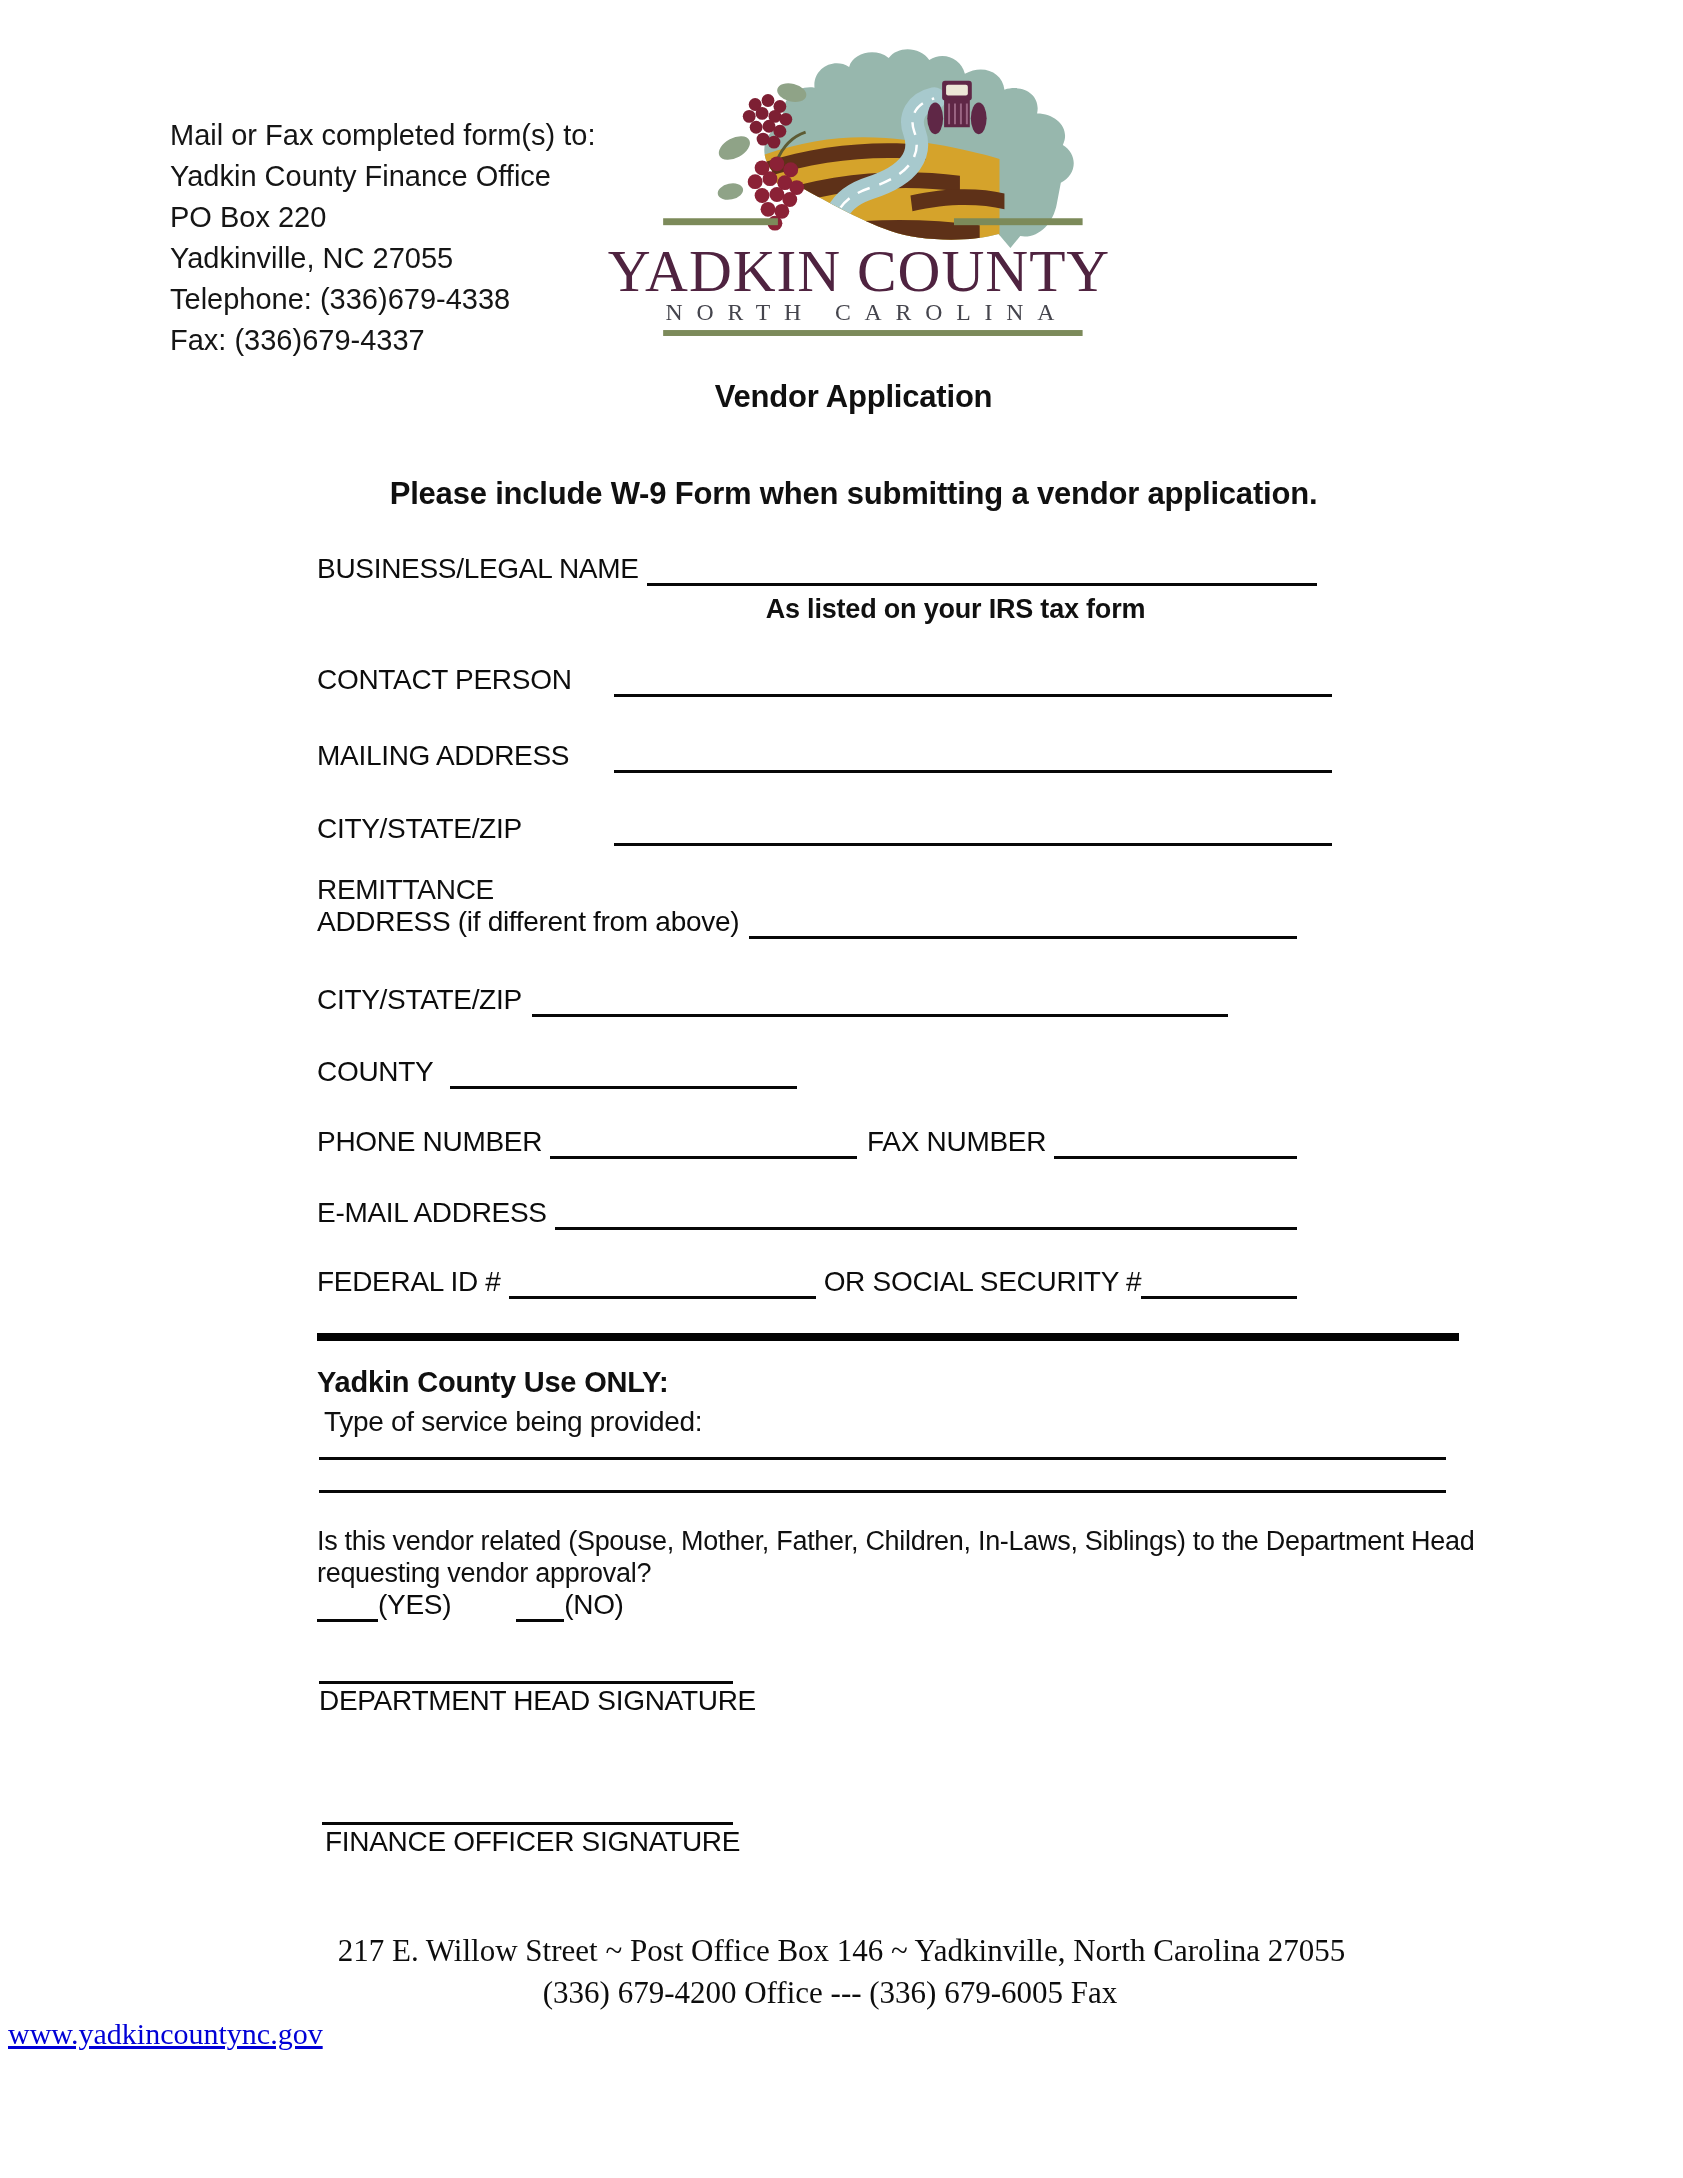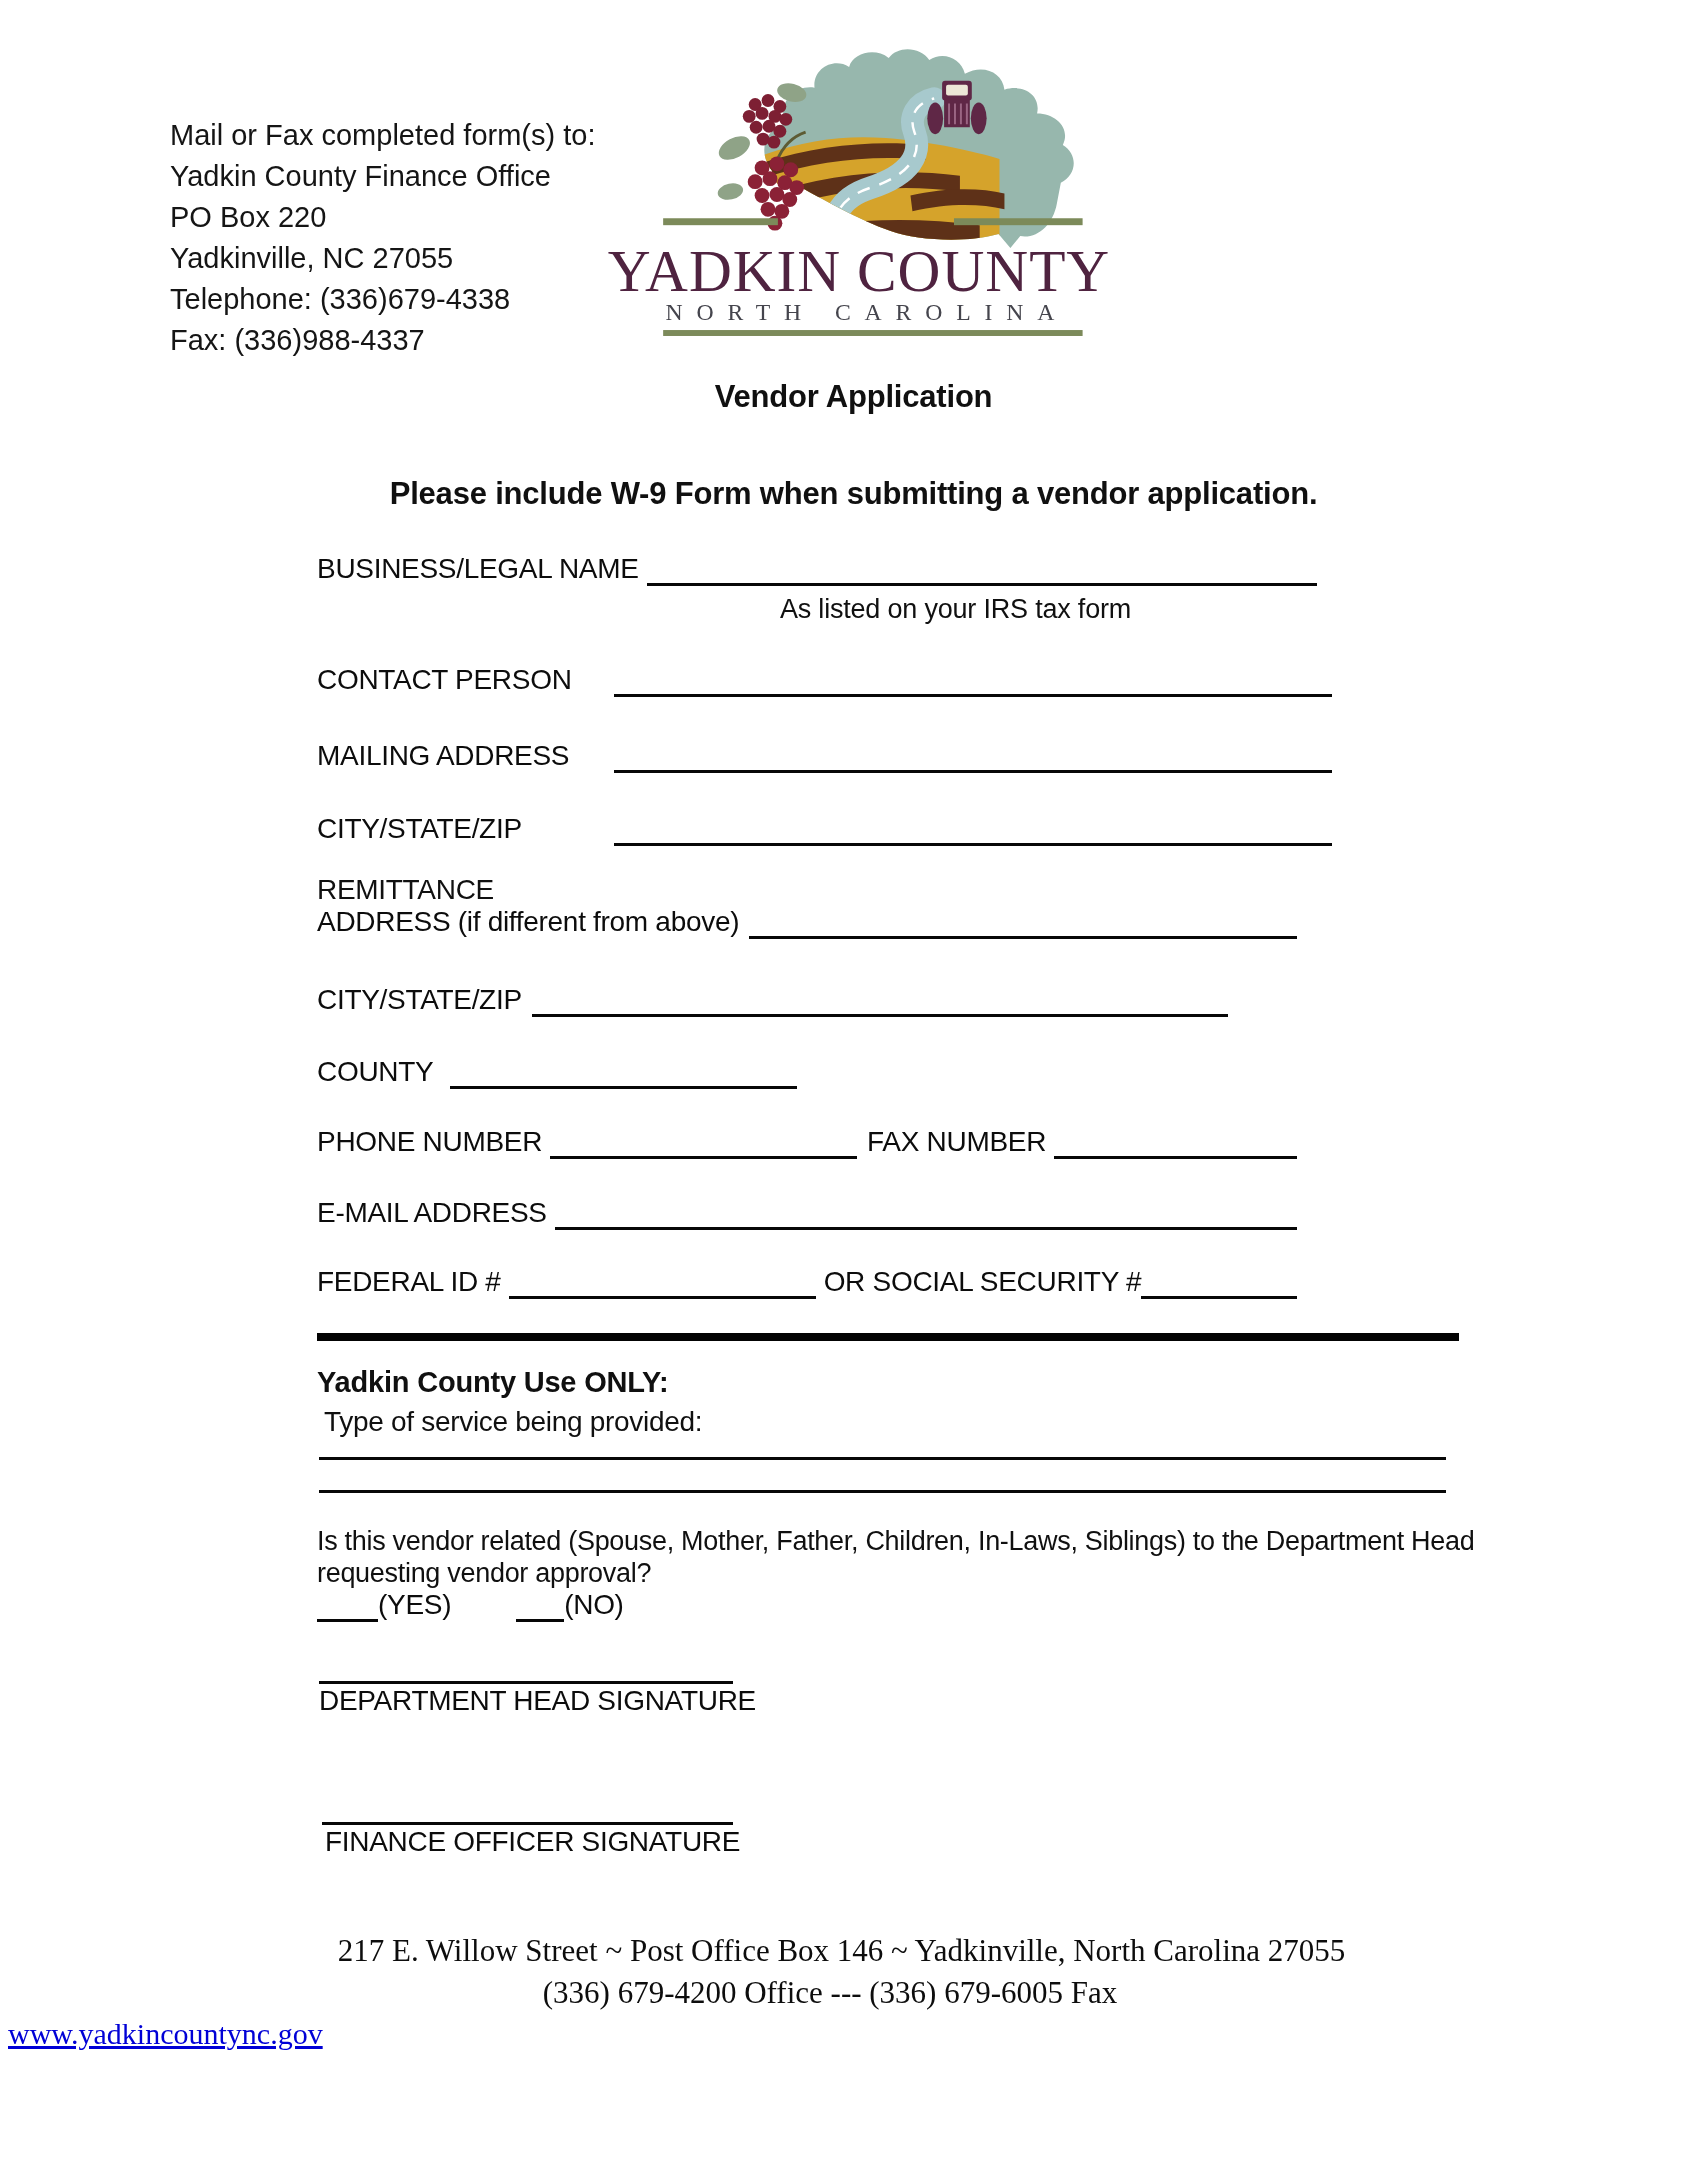--- a/index.html
+++ b/index.html
@@ -12,21 +12,21 @@
   .logo { position:absolute; left:584px; top:46px; width:554px; height:299px; }
   
   .title { position:absolute; left:12px; top:379px; width:1683px; text-align:center; font-weight:bold; font-size:31px; letter-spacing:-0.2px; }
   .instruction { position:absolute; left:12px; top:476px; width:1683px; text-align:center; font-weight:bold; font-size:31px; letter-spacing:-0.2px; }
   
   .row { position:absolute; display:flex; align-items:flex-end; }
   .lbl { font-size:28px; letter-spacing:-0.3px; line-height:34px; white-space:nowrap; color:#0c0c0c; }
   .lblw { width:297px; }
   .ln { border-bottom:3px solid #070707; height:0; }
   .grow { flex:1 1 auto; }
-  .note { position:absolute; left:594px; top:594px; width:723px; text-align:center; font-weight:normal; font-size:27px; letter-spacing:-0.2px; }
+  .note { position:absolute; left:594px; top:594px; width:723px; text-align:center; font-weight:bold; font-size:27px; letter-spacing:-0.2px; }
   .thickbar { position:absolute; left:317px; top:1333px; width:1142px; height:8px; background:#030303; }
   .rule { position:absolute; border-top:3px solid #070707; height:0; }
   .boldhead { position:absolute; font-weight:bold; font-size:29px; letter-spacing:-0.2px; }
   .plain { position:absolute; font-size:28px; letter-spacing:-0.3px; line-height:33px; white-space:nowrap; }
   .sig { position:absolute; width:414px; }
   .sig .sigline { border-top:3px solid #070707; height:0; }
   .sig .lbl { display:block; }
   
   .f1 { position:absolute; left:0; top:1933px; width:1683px; text-align:center; font-family:"Liberation Serif","DejaVu Serif",serif; font-size:31px; color:#0d0d0d; }
   .f2 { position:absolute; left:0; top:1975px; width:1660px; text-align:center; font-family:"Liberation Serif","DejaVu Serif",serif; font-size:31px; color:#0d0d0d; }
@@ -37,21 +37,21 @@
 <body>
 
 <div id="page">
 
   <div class="addr">
     <div>Mail or Fax completed form(s) to:</div>
     <div>Yadkin County Finance Office</div>
     <div>PO Box 220</div>
     <div>Yadkinville, NC 27055</div>
     <div>Telephone: (336)679-4338</div>
-    <div>Fax: (336)988-4337</div>
+    <div>Fax: (336)679-4337</div>
   </div>
 
   <svg class="logo" viewBox="0 0 560 300" aria-hidden="true">
     <defs>
       <clipPath id="countyClip">
         <path d="M190,125 C175,105 183,84 203,77 C196,56 212,38 233,41 C231,22 252,10 268,20 C272,6 294,0 308,11 C318,-2 340,0 349,13 C363,4 381,11 385,27 C403,17 423,25 425,43 C445,37 462,49 458,67 C478,67 492,83 484,99 C500,109 498,129 482,137 L478,158 C474,180 458,194 441,191 L431,203 L419,189 C388,198 338,196 310,186 C278,175 238,152 214,139 C199,146 192,138 190,125 Z"></path>
       </clipPath>
     </defs>
 
     <path d="M190,125 C175,105 183,84 203,77 C196,56 212,38 233,41 C231,22 252,10 268,20 C272,6 294,0 308,11 C318,-2 340,0 349,13 C363,4 381,11 385,27 C403,17 423,25 425,43 C445,37 462,49 458,67 C478,67 492,83 484,99 C500,109 498,129 482,137 L478,158 C474,180 458,194 441,191 L431,203 L419,189 C388,198 338,196 310,186 C278,175 238,152 214,139 C199,146 192,138 190,125 Z" fill="#97b7ad"></path>

